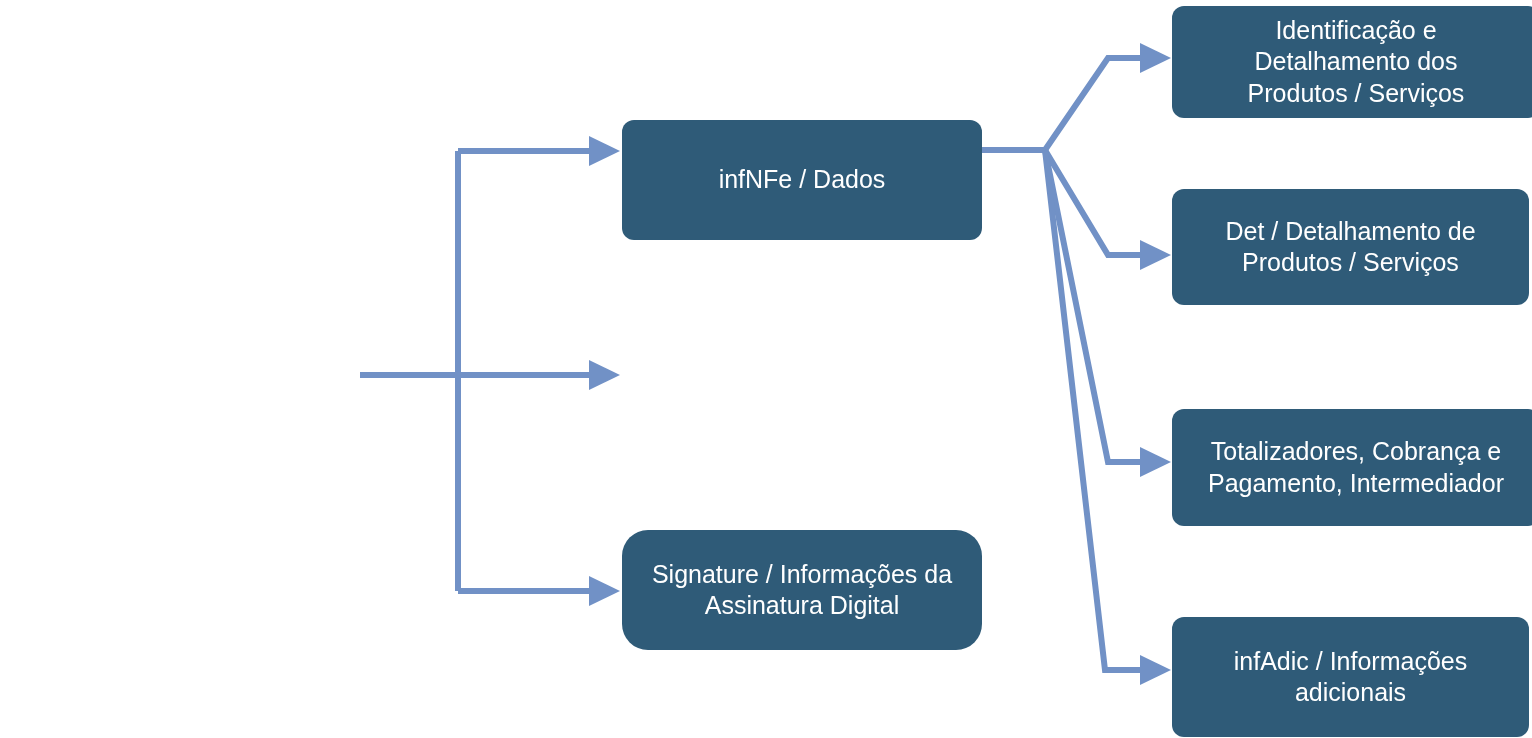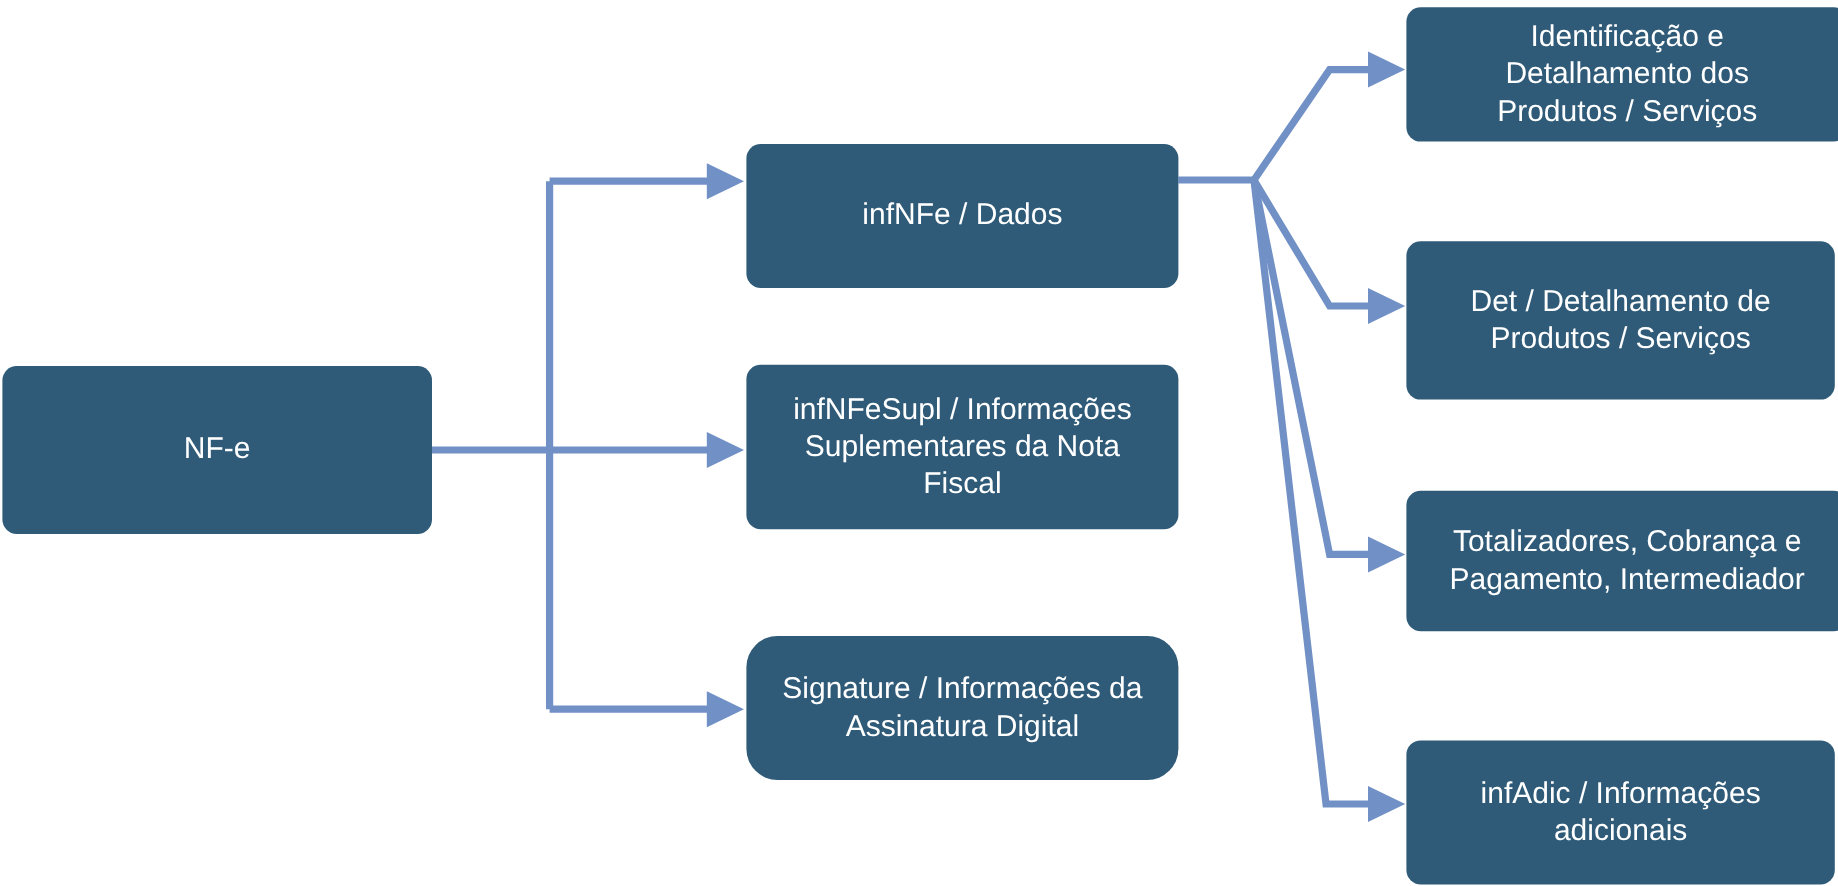--- a/index.html
+++ b/index.html
@@ -51,21 +51,21 @@
     line-height: 1.25;
     padding: 0 10px;
     white-space: pre-line;
   }
   
   .node-root      { left: 2px;    top: 305px; width: 358px; height: 140px; }
   .node-m1        { left: 622px;  top: 90px;  width: 360px; height: 120px; margin-top: 30px; }
   .node-m2        { left: 622px;  top: 304px; width: 360px; height: 137px; }
   .node-m3        { left: 622px;  top: 530px; width: 360px; height: 120px; border-radius: 26px; }
   .node-r1        { left: 1172px; top: 6px;   width: 368px; height: 112px; }
-  .node-r2        { left: 1172px; top: 201px; width: 357px; height: 132px; }
+  .node-r2        { left: 1172px; top: 189px; width: 357px; height: 116px; }
   .node-r3        { left: 1172px; top: 409px; width: 368px; height: 117px; }
   .node-r4        { left: 1172px; top: 617px; width: 357px; height: 120px; }
 </style>
 </head>
 <body>
 
 <div class="canvas">
 
   <svg class="connector-layer" viewBox="0 0 1532 738" xmlns="http://www.w3.org/2000/svg">
 
@@ -85,26 +85,22 @@
       <path class="connector" d="M1045 150 L1108 255 H1141"></path>
       <path class="connector" d="M1045 150 L1108 462 H1141"></path>
       <path class="connector" d="M1045 150 L1105 670 H1141"></path>
       <polygon class="arrowhead" points="1171,58 1140,43 1140,73"></polygon>
       <polygon class="arrowhead" points="1171,255 1140,240 1140,270"></polygon>
       <polygon class="arrowhead" points="1171,462 1140,447 1140,477"></polygon>
       <polygon class="arrowhead" points="1171,670 1140,655 1140,685"></polygon>
     </g>
   </svg>
 
-  <div class="node node-root">NF-e</div>
 
   <div class="node node-m1">infNFe / Dados</div>
-  <div class="node node-m2">infNFeSupl / Informações
-Suplementares da Nota
-Fiscal</div>
   <div class="node node-m3">Signature / Informações da
 Assinatura Digital</div>
 
   <div class="node node-r1">Identificação e
 Detalhamento dos
 Produtos / Serviços</div>
   <div class="node node-r2">Det / Detalhamento de
 Produtos / Serviços</div>
   <div class="node node-r3">Totalizadores, Cobrança e
 Pagamento, Intermediador</div>

